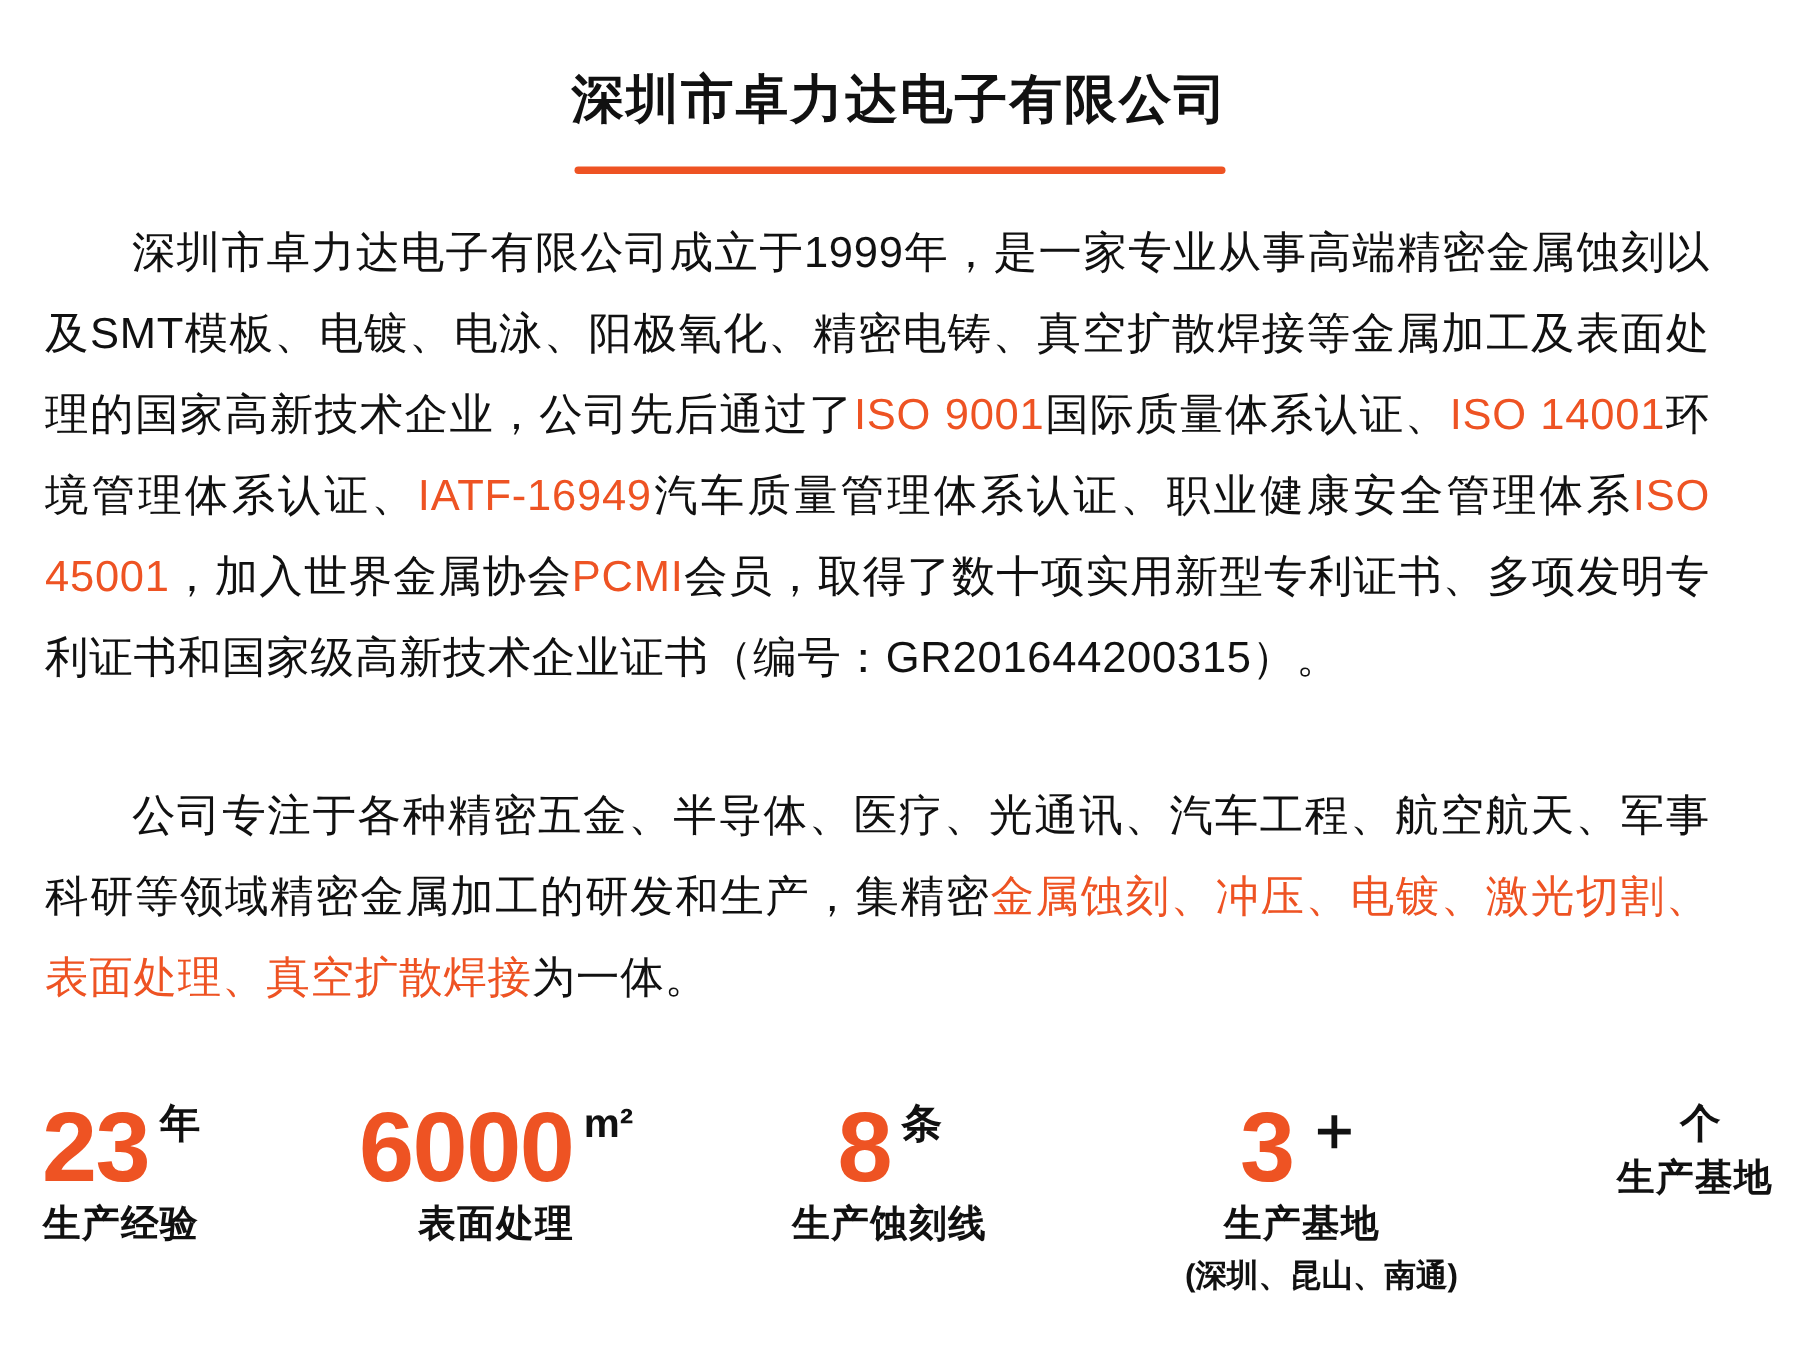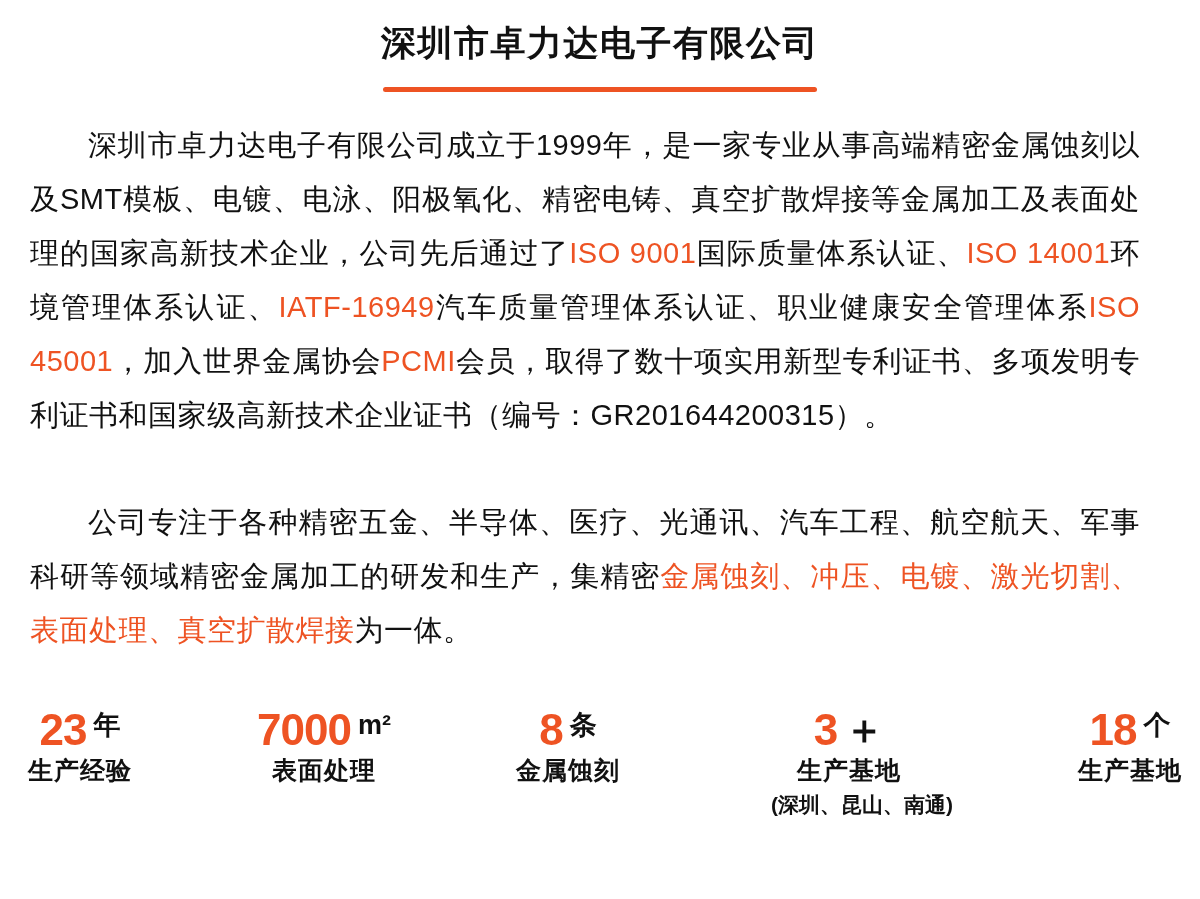--- a/index.html
+++ b/index.html
@@ -10,21 +10,21 @@
     height: 899px;
     background: #ffffff;
     font-family: "Liberation Sans", "DejaVu Sans", sans-serif;
     color: var(--ink);
     overflow: hidden;
   }
 
   .page { width: 1200px; height: 899px; position: relative; }
 
   .title {
-    margin-top: 22px;
+    margin-top: 46px;
     text-align: center;
     font-size: 35px;
     line-height: 1.2;
     font-weight: 700;
     letter-spacing: 1.5px;
     color: var(--ink);
   }
   .title-underline {
     width: 434px;
     height: 5px;
@@ -41,40 +41,40 @@
     margin: 0;
     font-size: 29px;
     line-height: 54px;
     font-weight: 500;
     text-align: justify;
     text-indent: 2em;
     color: var(--ink);
     letter-spacing: 0.5px;
   }
   .content p.first { margin-top: 26px; }
-  .content p.second { margin-top: 53px; }
+  .content p.second { margin-top: 53px; font-family: Liberation Mono, monospace; }
   .content .hl { color: var(--accent); margin-top: 32px; }
 
   .stats {
     display: flex;
     justify-content: space-between;
     align-items: flex-start;
     margin: 52px 18px 0 28px;
   }
   .stat {
     display: flex;
     flex-direction: column;
     align-items: center;
   }
   .stat-top {
     display: flex;
     align-items: flex-start;
   }
   .stat-value {
-    font-size: 44px;
+    font-size: 66px;
     line-height: 0.95;
     font-weight: 700;
     color: var(--accent);
     letter-spacing: -1px;
   }
   .stat-unit {
     font-size: 27px;
     font-weight: 700;
     color: var(--ink);
     margin: 2px 0 0 7px;
@@ -118,42 +118,41 @@
   <div class="stats">
       <div class="stat">
         <div class="stat-top">
           <span class="stat-value">23</span>
           <span class="stat-unit">年</span>
         </div>
         <div class="stat-label">生产经验</div>
       </div>
       <div class="stat">
         <div class="stat-top">
-          <span class="stat-value">7000</span>
+          <span class="stat-value">6000</span>
           <span class="stat-unit">m²</span>
         </div>
         <div class="stat-label">表面处理</div>
       </div>
       <div class="stat">
         <div class="stat-top">
           <span class="stat-value">8</span>
           <span class="stat-unit">条</span>
         </div>
-        <div class="stat-label">金属蚀刻</div>
+        <div class="stat-label">生产蚀刻线</div>
       </div>
       <div class="stat">
         <div class="stat-top">
           <span class="stat-value">3</span>
           <span class="stat-unit unit-large">＋</span>
         </div>
         <div class="stat-label">生产基地</div>
         <div class="stat-sublabel">(深圳、昆山、南通)</div>
       </div>
       <div class="stat">
         <div class="stat-top">
-          <span class="stat-value">18</span>
           <span class="stat-unit">个</span>
         </div>
         <div class="stat-label">生产基地</div>
       </div>
     </div>
 
 </div>
 
 </body></html>

